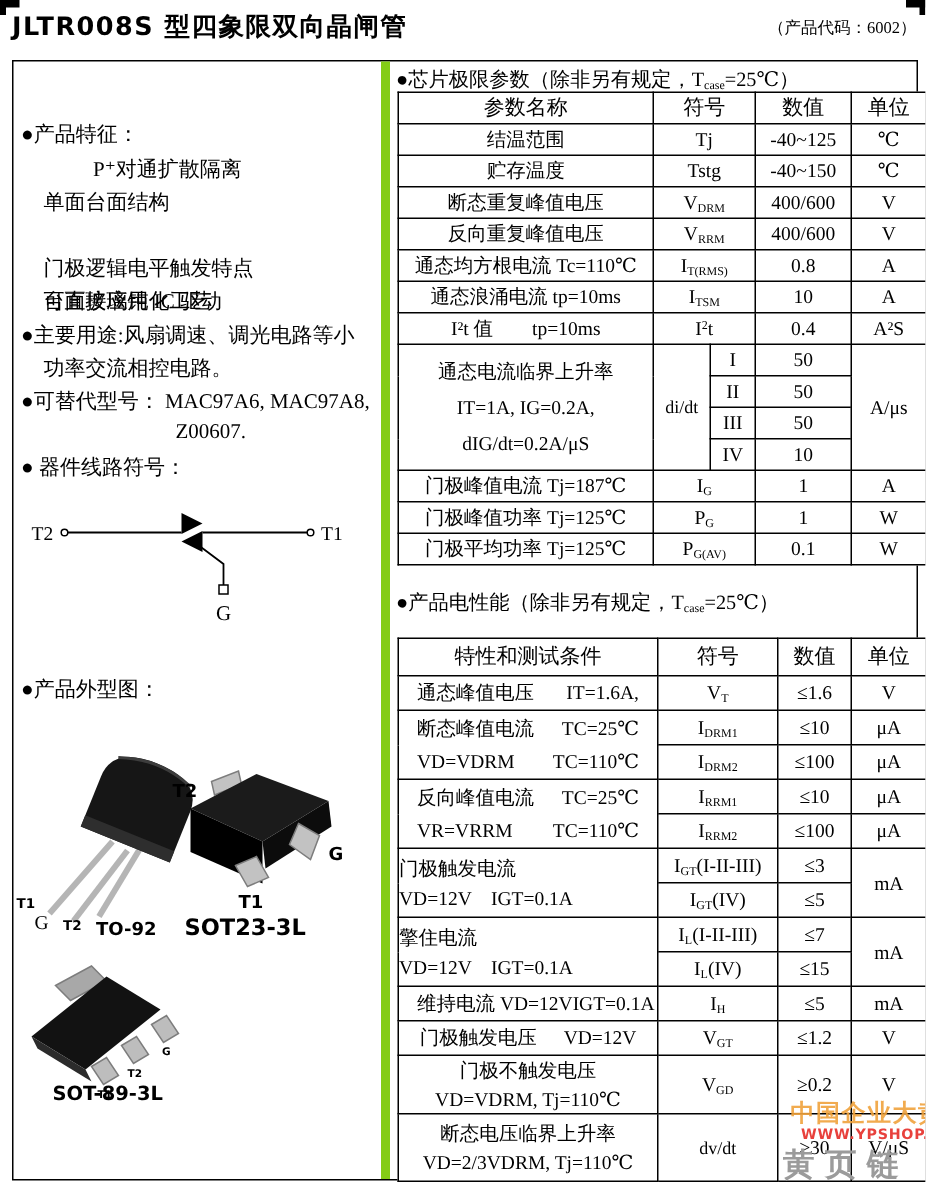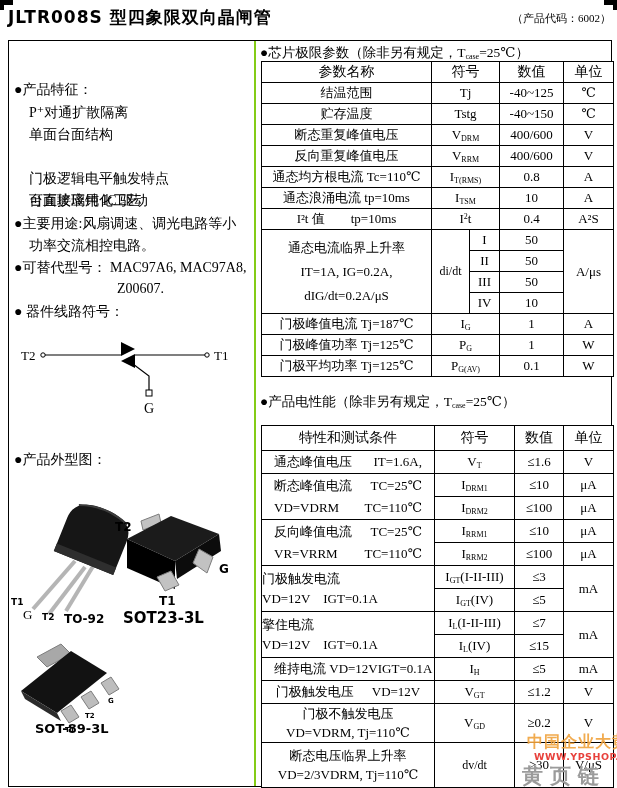--- a/index.html
+++ b/index.html
@@ -3,21 +3,21 @@
 <meta charset="utf-8">
 <style>
   html,body{margin:0;padding:0;background:#fff;}
   .page{position:relative;width:617px;height:788px;background:#fff;overflow:hidden;
         font-family:"Liberation Serif","DejaVu Serif",serif;color:#000;}
   .title{position:absolute;left:8px;top:6px;font-size:17px;font-weight:bold;
          font-family:"DejaVu Sans","Liberation Sans",sans-serif;letter-spacing:1px;}
   .pcode{position:absolute;right:6px;top:11px;font-size:11px;}
   .cm{position:absolute;background:#000;}
   .mainbox{position:absolute;left:8px;top:40px;width:602px;height:745px;border:1px solid #000;display:flex;}
-  .leftcol{width:245px;border-right:2px solid #84cc16;position:relative;font-size:14px;}
+  .leftcol{width:245px;border-right:6px solid #84cc16;position:relative;font-size:14px;}
   .rightcol{flex:1;position:relative;}
   .lline{position:absolute;left:5px;white-space:nowrap;}
   .ind1{left:20px;}.ind2{left:108px;}
   .sec-title{position:absolute;left:4px;font-size:13.5px;white-space:nowrap;}
   .sec-title .tsub{font-size:8px;vertical-align:-2px;}
   table{border-collapse:collapse;table-layout:fixed;position:absolute;left:5px;background:#fff;}
   td{border:1px solid #000;text-align:center;padding:0;overflow:hidden;white-space:nowrap;font-size:13px;}
   .t1{width:352px;top:20px;}
   .t1 td{height:20px;}
   .t1 .hdr td{font-size:14px;}
@@ -55,21 +55,21 @@
   <div class="cm" style="right:0;top:0;width:13px;height:5px;"></div>
   <div class="cm" style="right:0;top:0;width:4px;height:10px;"></div>
 
   <div class="title">JLTR008S 型四象限双向晶闸管</div>
   <div class="pcode">（产品代码：6002）</div>
 
   <div class="mainbox">
 
     <div class="leftcol">
       <div class="lline" style="top:40px;">●产品特征：</div>
-      <div class="lline ind1" style="top:63px;">P⁺对通扩散隔离</div>
+      <div class="lline ind1" style="top:63px;margin-left:33px;">P⁺对通扩散隔离</div>
       <div class="lline ind1" style="top:85px;">单面台面结构</div>
       <div class="lline ind1" style="top:107px;margin-top:44px;">台面玻璃钝化工艺</div>
       <div class="lline ind1" style="top:129px;">门极逻辑电平触发特点</div>
       <div class="lline ind1" style="top:151px;">可直接应用 IC 驱动</div>
       <div class="lline" style="top:174px;">●主要用途:风扇调速、调光电路等小</div>
       <div class="lline ind1" style="top:196px;">功率交流相控电路。</div>
       <div class="lline" style="top:218px;">●可替代型号： MAC97A6, MAC97A8,</div>
       <div class="lline ind2" style="top:240px;">Z00607.</div>
       <div class="lline" style="top:262px;">● 器件线路符号：</div>
 

